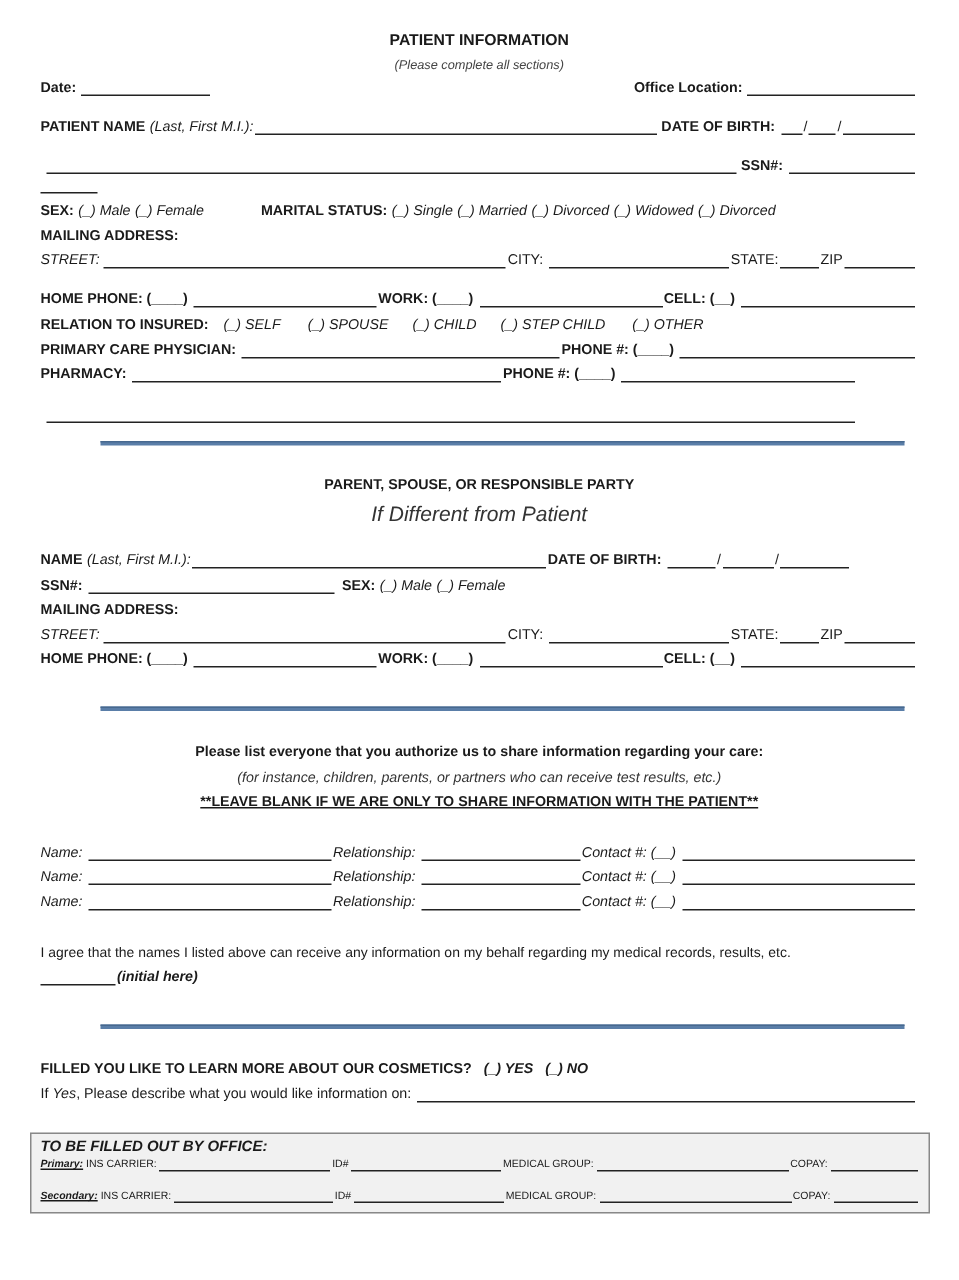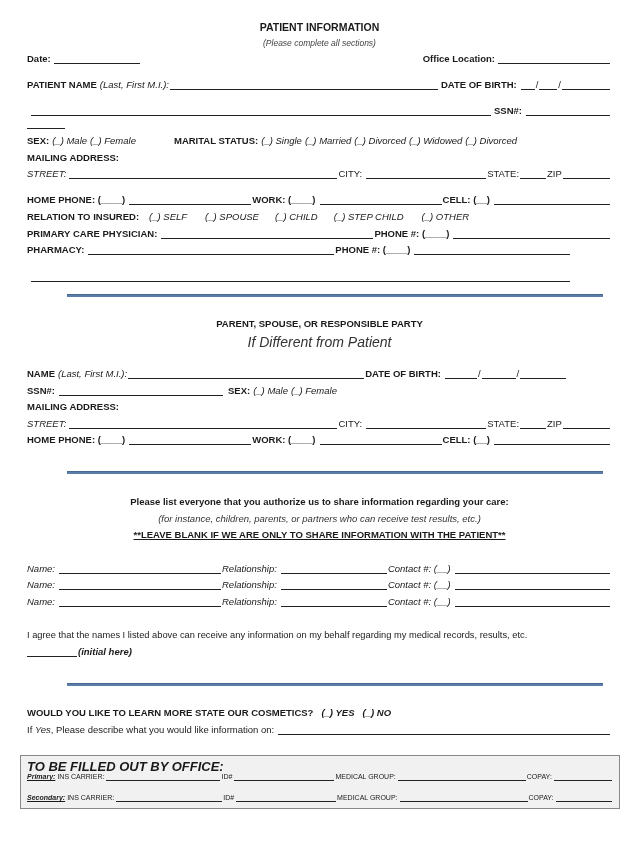--- a/index.html
+++ b/index.html
@@ -198,33 +198,33 @@
   <span>I agree that the names I listed above can receive any information on my behalf regarding my medical records, results, etc.</span>
 </div>
 <div class="row" style="top:646px;">
   <span class="ln" style="width:50px;margin-left:0;"></span>
   <span class="b i">(initial here)</span>
 </div>
 
 <div class="divider" style="top:683px;"></div>
 
 <div class="row" style="top:707px;">
-  <span class="b">WOULD YOU LIKE TO LEARN MORE STATE OUR COSMETICS?</span>
+  <span class="b">FILLED YOU LIKE TO LEARN MORE ABOUT OUR COSMETICS?</span>
   <span class="b i" style="margin-left:8px;">(_) YES</span>
   <span class="b i" style="margin-left:8px;">(_) NO</span>
 </div>
 <div class="row" style="top:724px;">
   <span style="white-space:pre;">If </span>
     <span class="i">Yes</span>
     <span>, Please describe what you would like information on:</span>
   <span class="ln grow" style="margin-left:4px;"></span>
 </div>
 
 <div class="office">
-  <div class="b i" style="position:absolute;left:6px;top:3px;font-size:13px;">TO BE FILLED OUT BY OFFICE:</div>
+  <div class="b i" style="position:absolute;left:6px;top:3px;font-size:10px;">TO BE FILLED OUT BY OFFICE:</div>
   <div class="row" style="top:16px;">
     <span class="b i u">Primary:</span>
     <span style="margin-left:2px;">INS CARRIER:</span>
     <span class="ln" style="width:114px;margin-left:2px;"></span>
     <span>ID#</span>
     <span class="ln" style="width:100px;margin-left:2px;"></span>
     <span>MEDICAL GROUP:</span>
     <span class="ln" style="width:128px;margin-left:2px;"></span>
     <span>COPAY:</span>
     <span class="ln grow" style="margin-left:2px;"></span>

